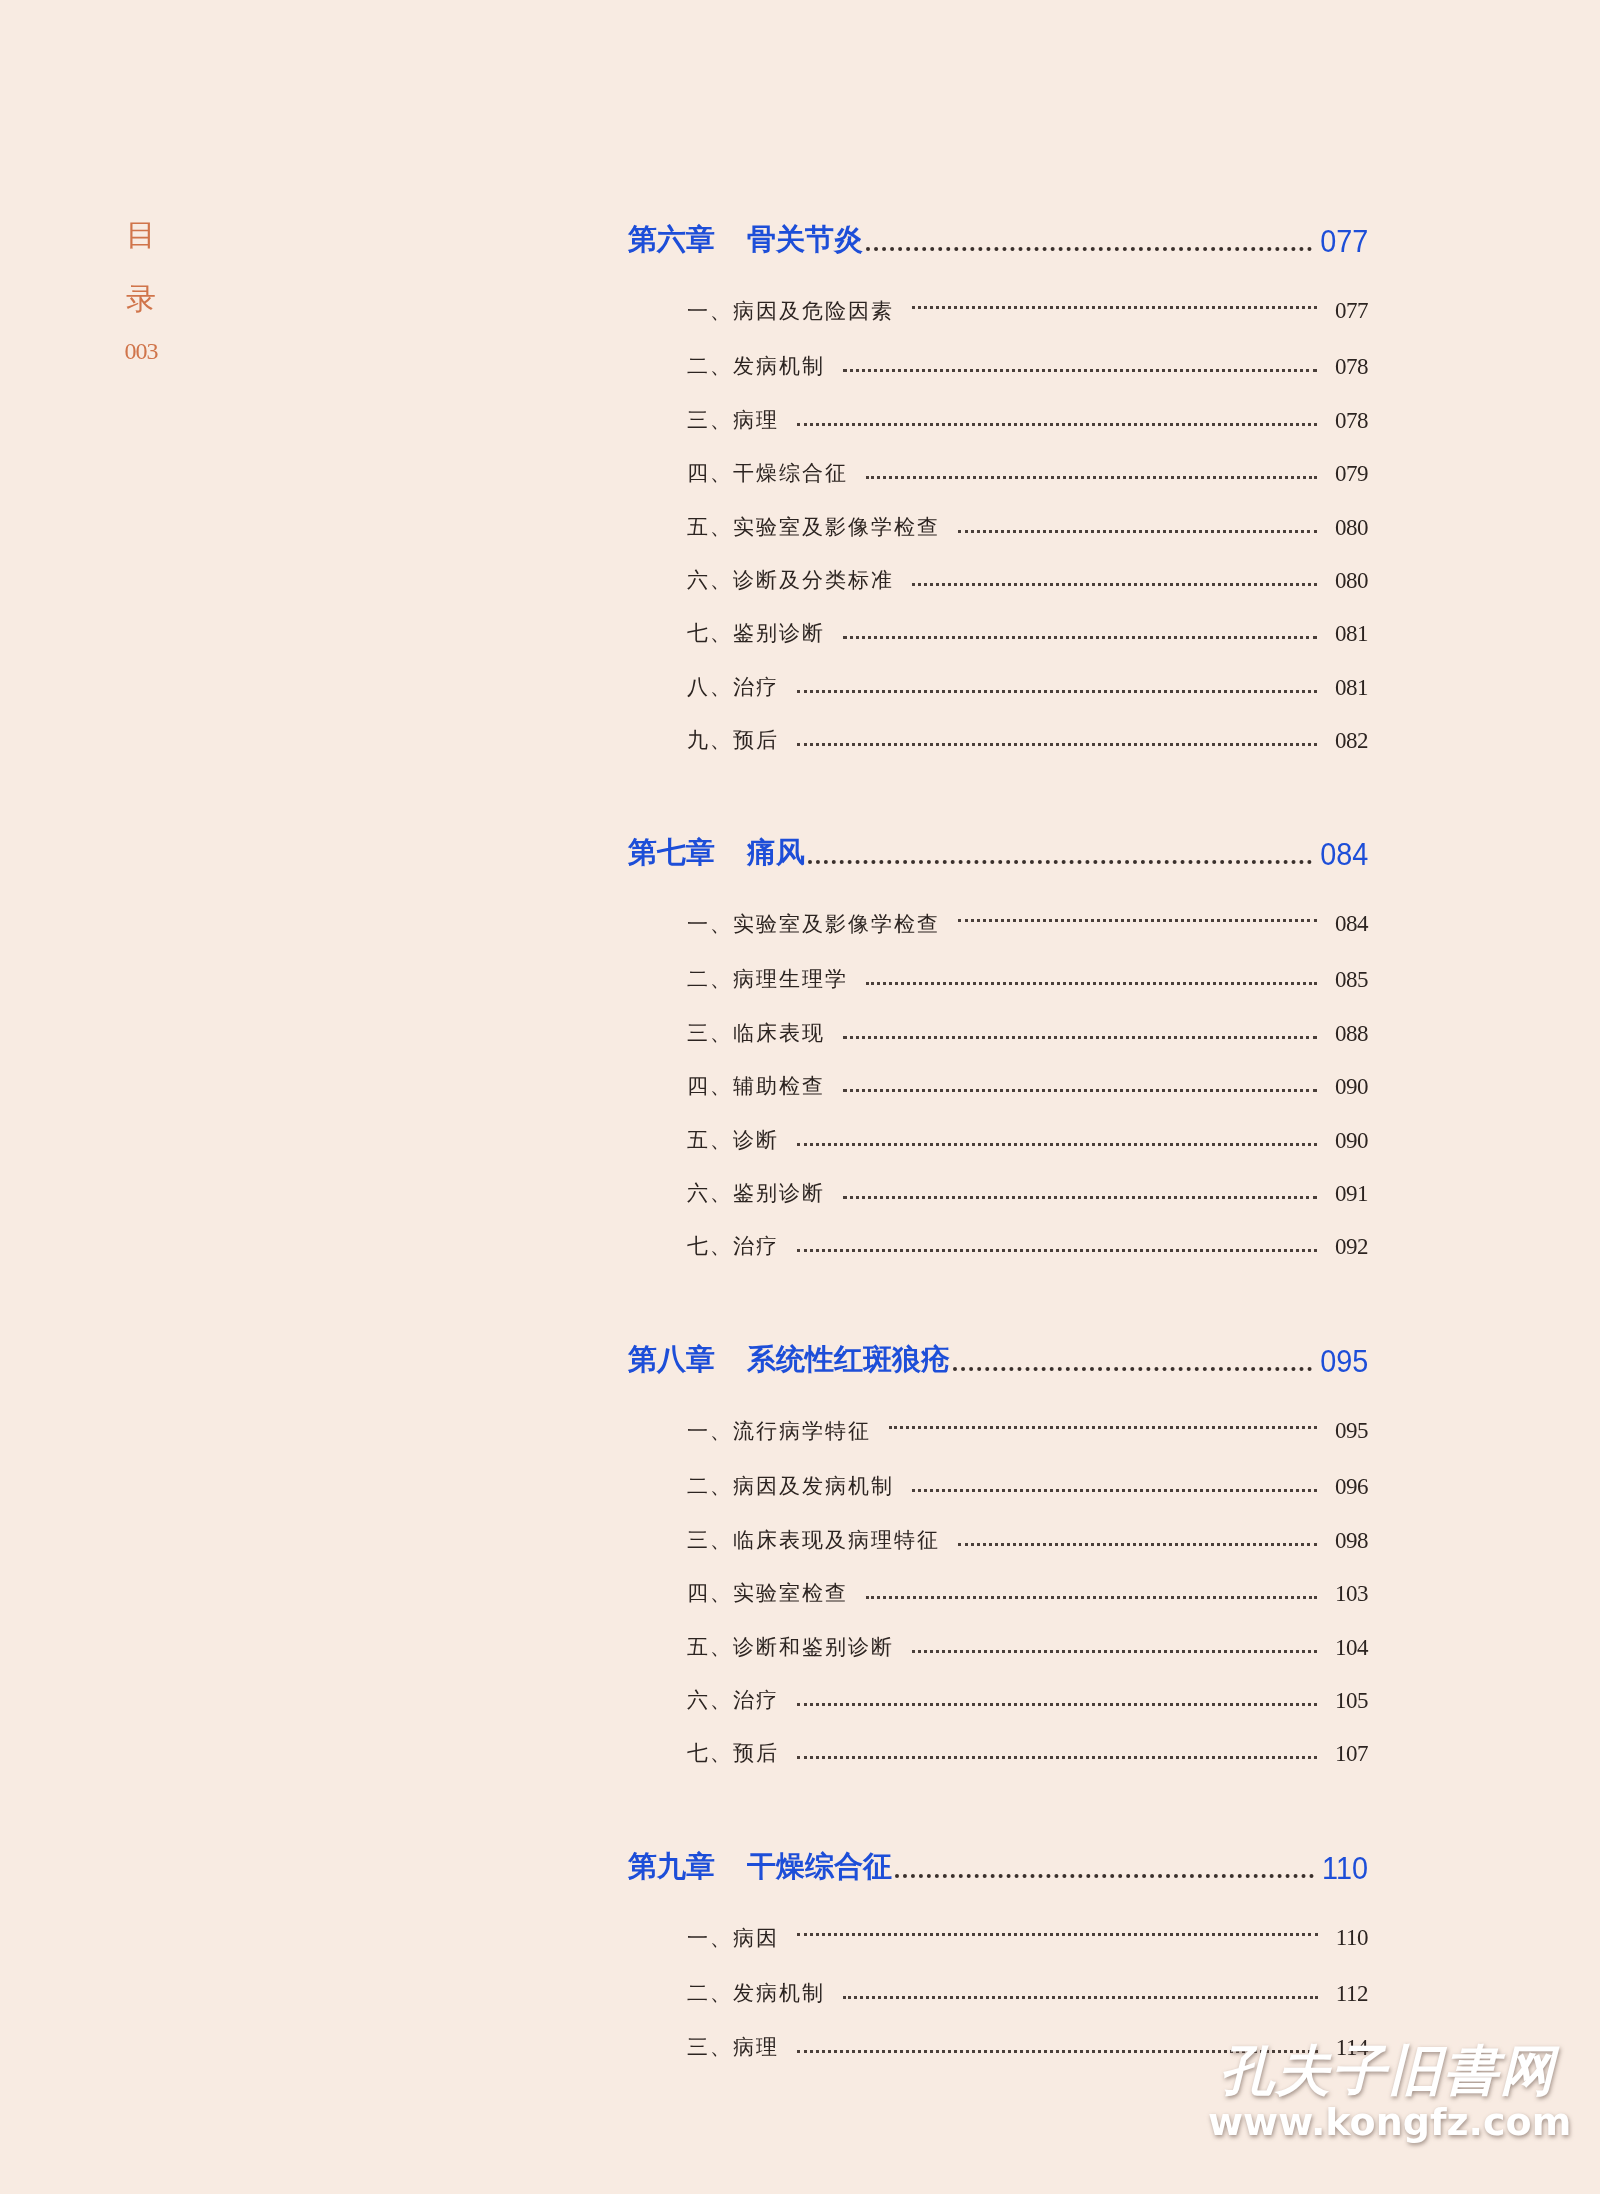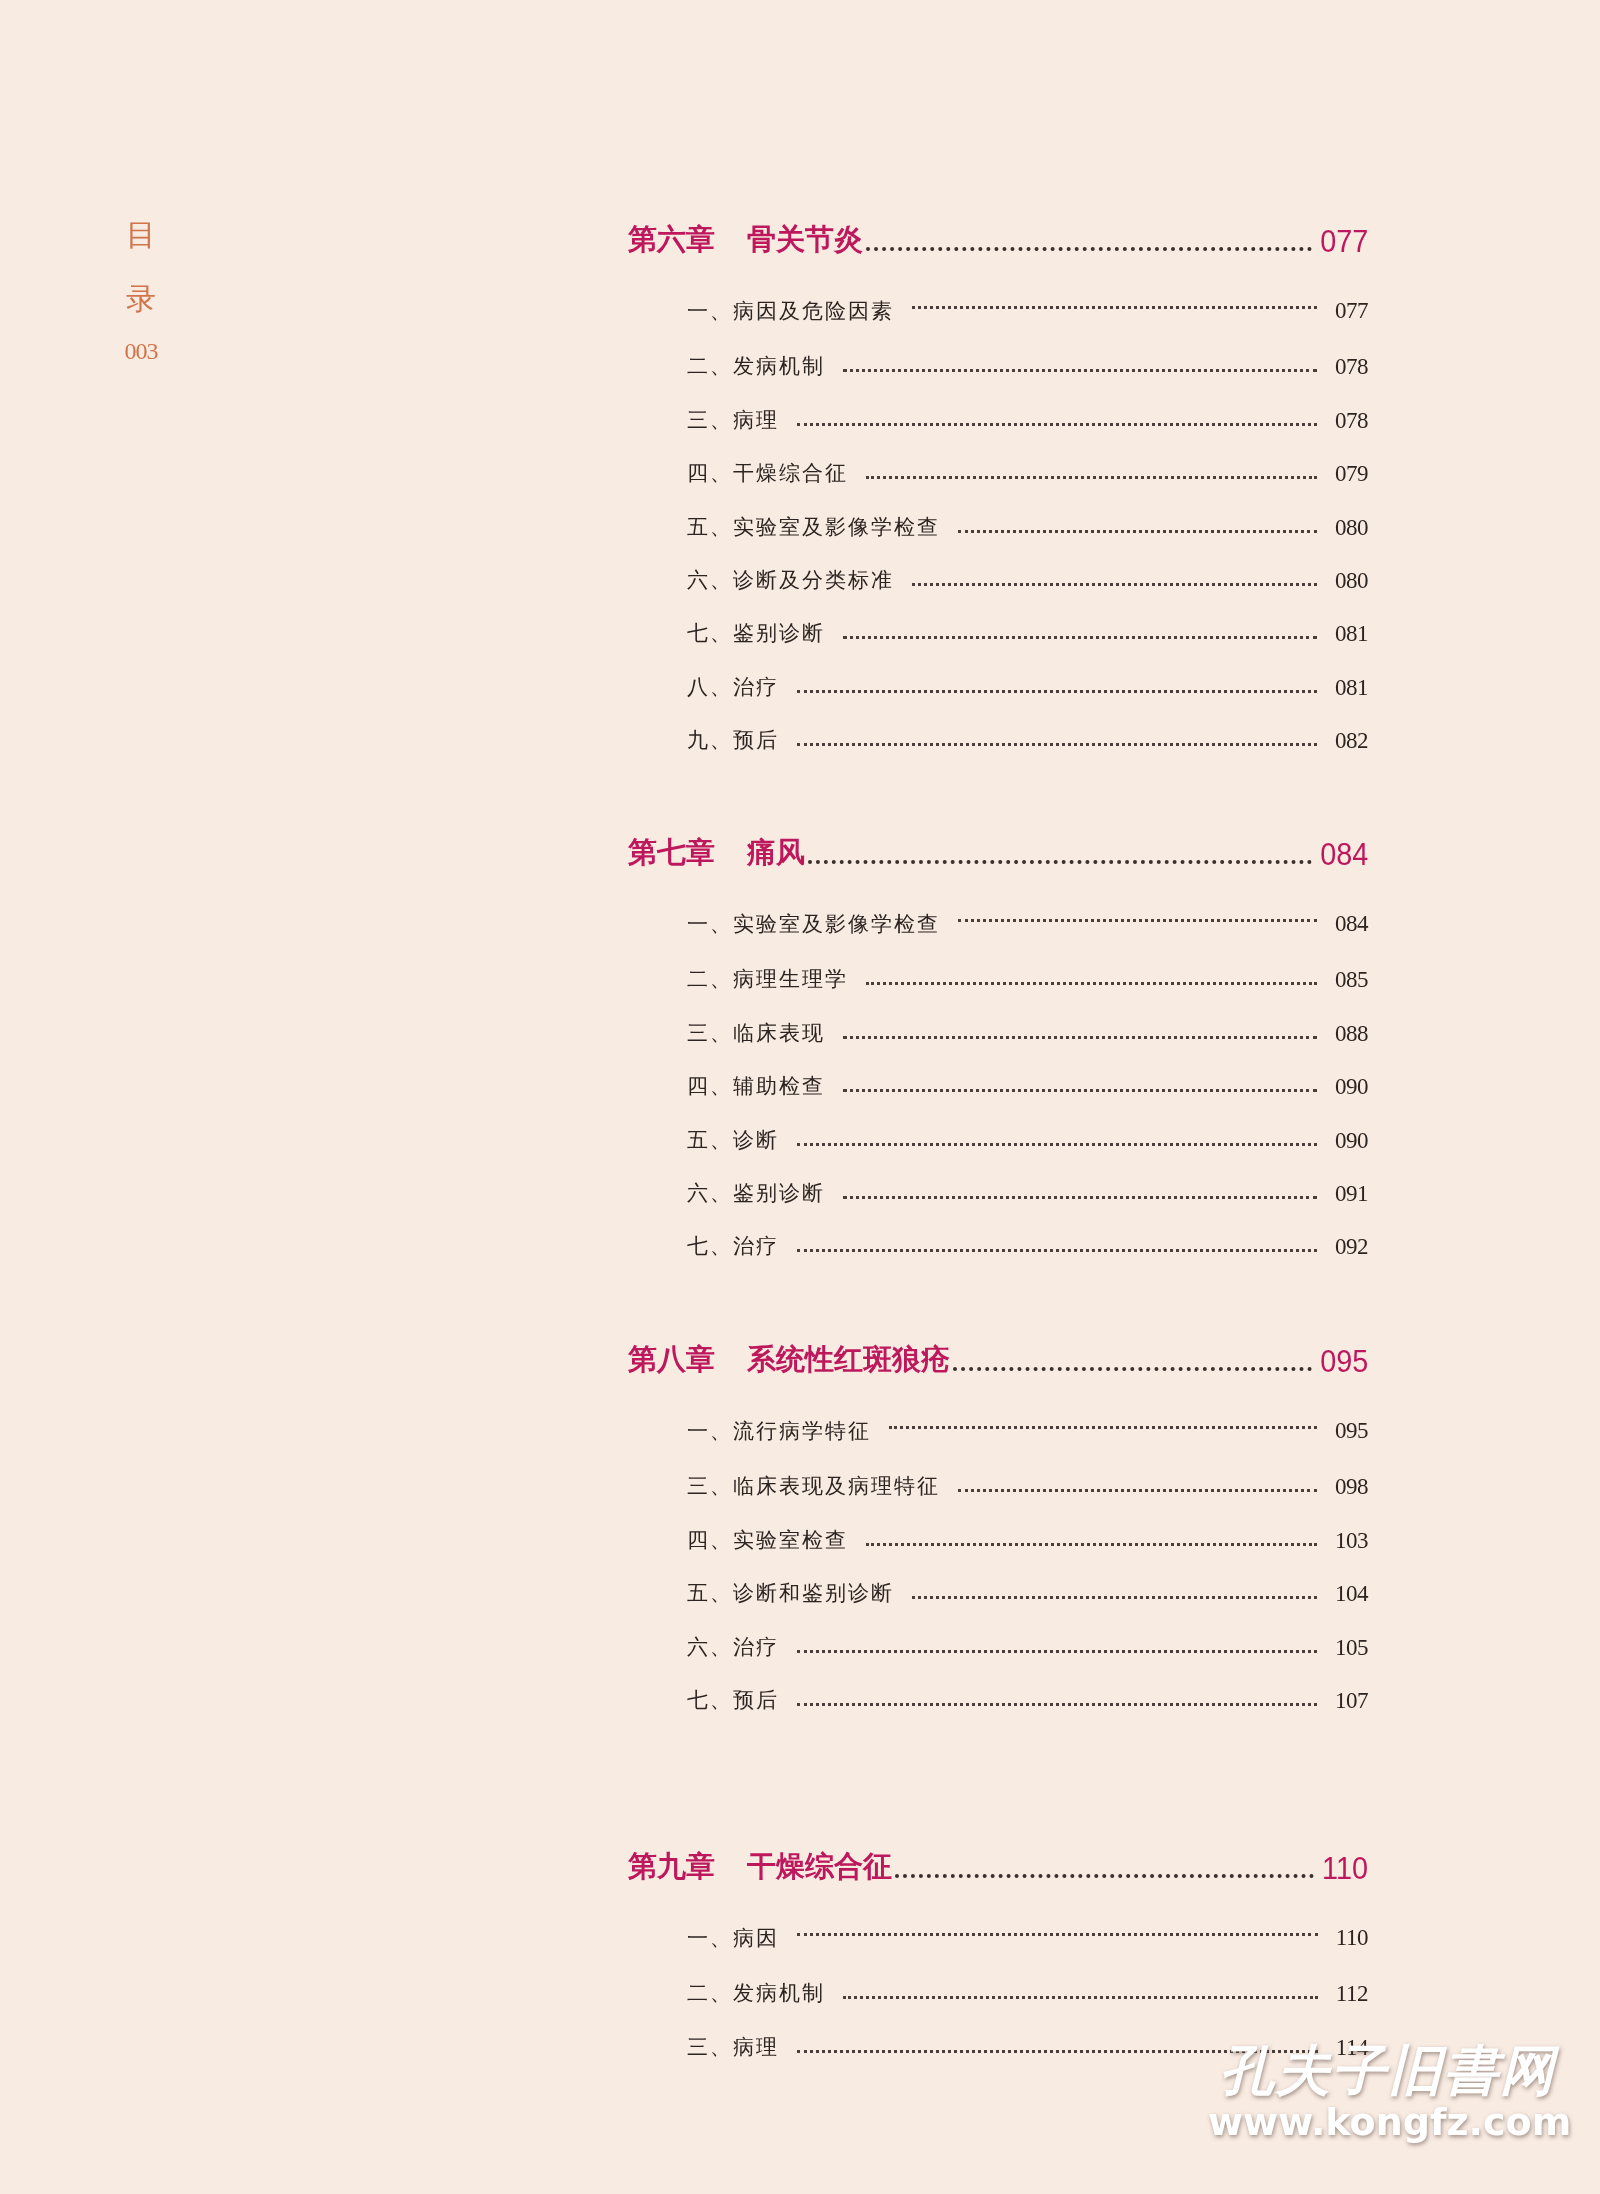--- a/index.html
+++ b/index.html
@@ -13,21 +13,21 @@
   }
   .side .ch { font-size:30px; line-height:30px; display:block; }
   .side .ch1 { margin-top:0; }
   .side .ch2 { margin-top:34px; }
   .side .pg { font-family:"Liberation Serif", serif; font-size:24px; display:block; margin-top:24px; letter-spacing:-1px; }
 
   .toc { position:absolute; left:628px; top:0; width:740px; }
   .chapter { position:absolute; left:0; width:740px; }
   .ch-row {
     display:flex; align-items:flex-end; height:40px;
-    font-family:"DejaVu Sans", sans-serif; font-weight:bold; font-size:29px; color:#be185d;
+    font-family:"DejaVu Sans", sans-serif; font-weight:bold; font-size:29px; color:#1d4ed8;
   }
   .ch-num { white-space:nowrap; }
   .ch-title { white-space:nowrap; margin-left:32px;margin-top:32px; }
   .ch-dots { flex:1; border-bottom:4px dotted #3a302c; margin:0 3px 9px 3px; height:0; }
   .ch-page { font-family:"Liberation Sans", sans-serif; font-weight:normal; font-size:32px; transform:scaleX(0.9); transform-origin:right; white-space:nowrap; }
 
   .items { margin-top:35px; padding-left:59px; }
   .item {
     display:flex; align-items:flex-end; height:53.4px;
     font-size:21px; color:#2c2421; font-family:"DejaVu Serif", serif;
@@ -164,20 +164,25 @@
       <span class="ch-dots"></span>
       <span class="ch-page">095</span>
     </div>
     <div class="items">
       <div class="item">
           <span class="it-label">一、流行病学特征</span>
           <span class="it-dots"></span>
           <span class="it-page">095</span>
         </div>
       <div class="item">
+          <span class="it-label">二、病因及发病机制</span>
+          <span class="it-dots"></span>
+          <span class="it-page">096</span>
+        </div>
+      <div class="item">
           <span class="it-label">三、临床表现及病理特征</span>
           <span class="it-dots"></span>
           <span class="it-page">098</span>
         </div>
       <div class="item">
           <span class="it-label">四、实验室检查</span>
           <span class="it-dots"></span>
           <span class="it-page">103</span>
         </div>
       <div class="item">

